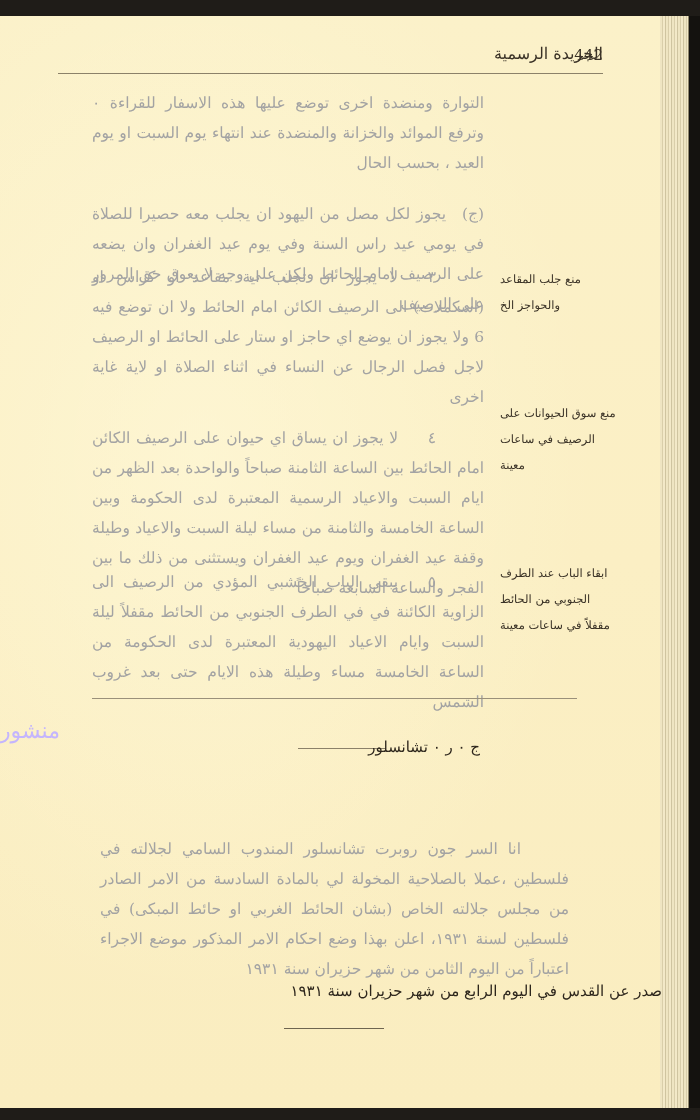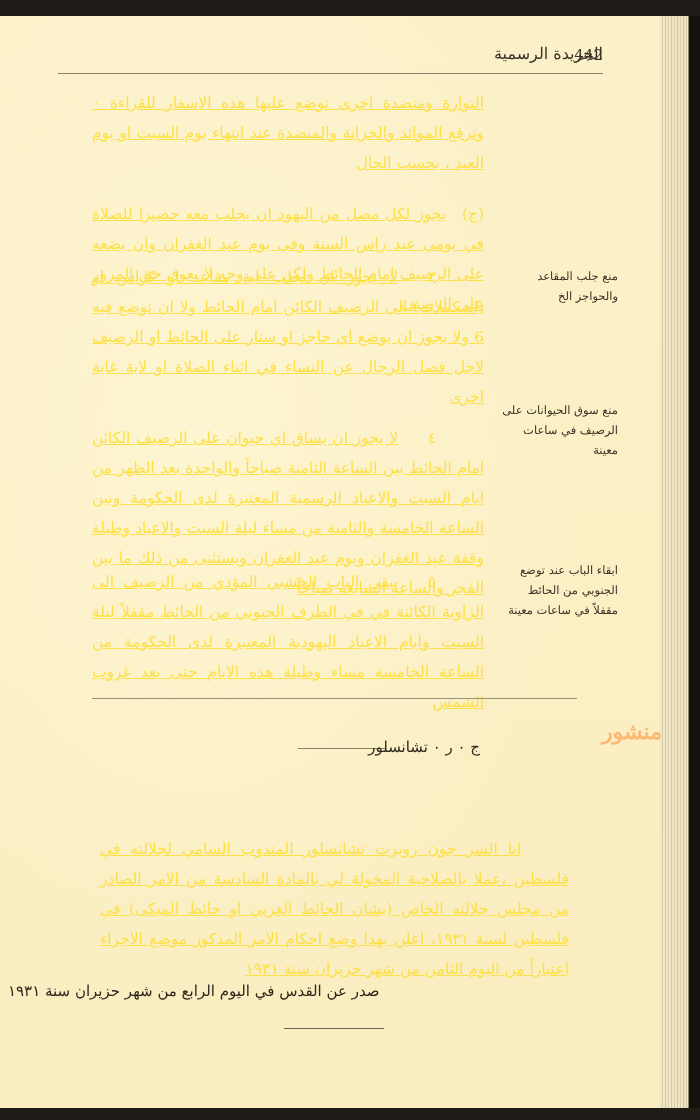--- a/index.html
+++ b/index.html
@@ -72,57 +72,56 @@
       left: 58px; top: 73px;
       width: 545px; height: 1px;
       background: #8b8169;
     }
 
     .body-text {
       direction: rtl;
       text-align: justify;
       font-size: 15.5px;
       line-height: 30px;
-      color: #fde047;
-      text-decoration: underline;
+      color: #a3a3a3;
     }
     .para {
       position: absolute;
       left: 92px;
       width: 392px;
     }
     .para p { margin: 0; }
     .indent { display: inline-block; width: 48px; }
     .section-num { display: inline-block; min-width: 28px; text-align: right; margin-left: 10px; }
 
     .margin-note {
       position: absolute;
       left: 500px;
       width: 118px;
       direction: rtl;
-      text-align: right;
+      text-align: left;
       font-size: 11.5px;
-      line-height: 20px;
+      line-height: 26px;
       color: #3a3226;
     }
 
     .mid-rule {
       position: absolute;
       left: 92px; top: 698px;
       width: 485px; height: 1px;
       background: #9a907a;
     }
     .proclamation-title {
       position: absolute;
       left: 0; width: 662px; top: 718px;
-      text-align: right;
+      text-align: left;
       font-size: 22px;
-      font-weight: bold;
-      direction: rtl;
-      color: #fdba74;
+      font-weight: normal;
+      direction: rtl;
+      color: #c4b5fd;
       letter-spacing: 1px;
     }
     .title-rule {
       position: absolute;
       left: 298px; top: 748px;
       width: 88px; height: 1px;
       background: #8b8169;
     }
     .signature {
       position: absolute;
@@ -135,21 +134,21 @@
     .sig-office { font-size: 12px; line-height: 22px; color: #3a3226; }
 
     .proclamation-body {
       position: absolute;
       left: 92px; top: 826px;
       width: 485px;
     }
     .issued-line {
       position: absolute;
       left: 0; width: 662px; top: 982px;
-      text-align: left;
+      text-align: right;
       direction: rtl;
       font-size: 15px;
       color: #2d261c;
       padding-left: 8px;
       box-sizing: border-box;
     }
     .end-rule {
       position: absolute;
       left: 284px; top: 1028px;
       width: 100px; height: 1px;
@@ -181,21 +180,21 @@
 <div class="margin-note" style="top:266px;">منع جلب المقاعد والحواجز الخ</div>
 <div class="para body-text" style="top:262px;">
   <p><span class="indent"></span><span class="section-num">٣</span><span>لا يجوز ان تجلب اية مقاعد او كراس او (اسكملات) الى الرصيف الكائن امام الحائط ولا ان توضع فيه 6 ولا يجوز ان يوضع اي حاجز او ستار على الحائط او الرصيف لاجل فصل الرجال عن النساء في اثناء الصلاة او لاية غاية اخرى</span></p>
 </div>
 
 <div class="margin-note" style="top:400px;">منع سوق الحيوانات على الرصيف في ساعات معينة</div>
 <div class="para body-text" style="top:395px;margin-top:28px;">
   <p><span class="indent"></span><span class="section-num">٤</span><span>لا يجوز ان يساق اي حيوان على الرصيف الكائن امام الحائط بين الساعة الثامنة صباحاً والواحدة بعد الظهر من ايام السبت والاعياد الرسمية المعتبرة لدى الحكومة وبين الساعة الخامسة والثامنة من مساء ليلة السبت والاعياد وطيلة وقفة عيد الغفران ويوم عيد الغفران ويستثنى من ذلك ما بين الفجر والساعة السابعة صباحاً</span></p>
 </div>
 
-<div class="margin-note" style="top:560px;">ابقاء الباب عند توضع الجنوبي من الحائط مقفلاً في ساعات معينة</div>
+<div class="margin-note" style="top:560px;">ابقاء الباب عند الطرف الجنوبي من الحائط مقفلاً في ساعات معينة</div>
 <div class="para body-text" style="top:567px;">
   <p><span class="indent"></span><span class="section-num">٥</span><span>يبقى الباب الخشبي المؤدي من الرصيف الى الزاوية الكائنة في في الطرف الجنوبي من الحائط مقفلاً ليلة السبت وايام الاعياد اليهودية المعتبرة لدى الحكومة من الساعة الخامسة مساء وطيلة هذه الايام حتى بعد غروب الشمس</span></p>
 </div>
 
 <div class="mid-rule"></div>
 
 <div class="proclamation-title">منشور</div>
 <div class="title-rule"></div>
 
 <div class="signature">

